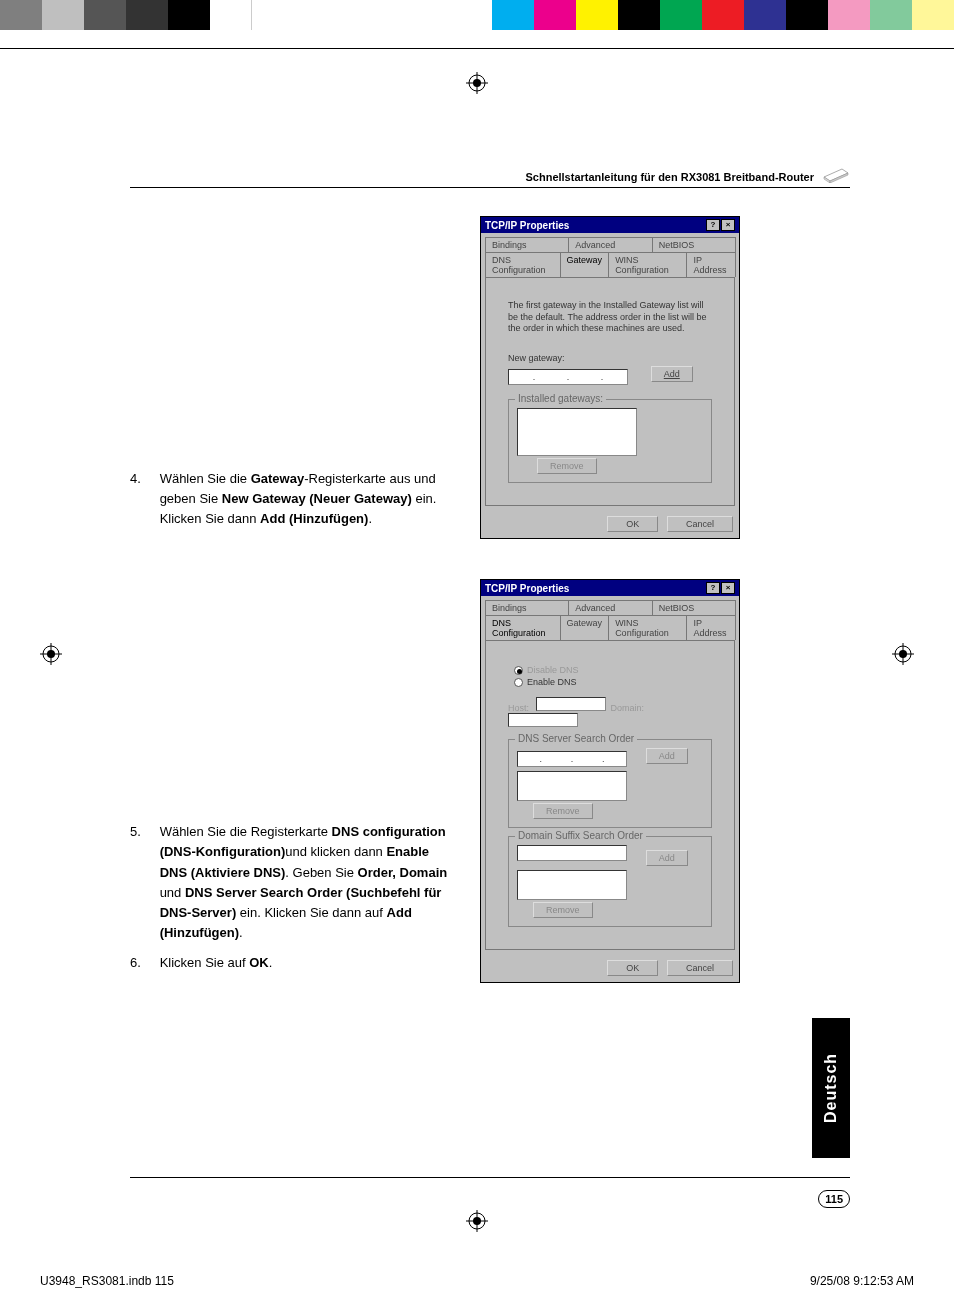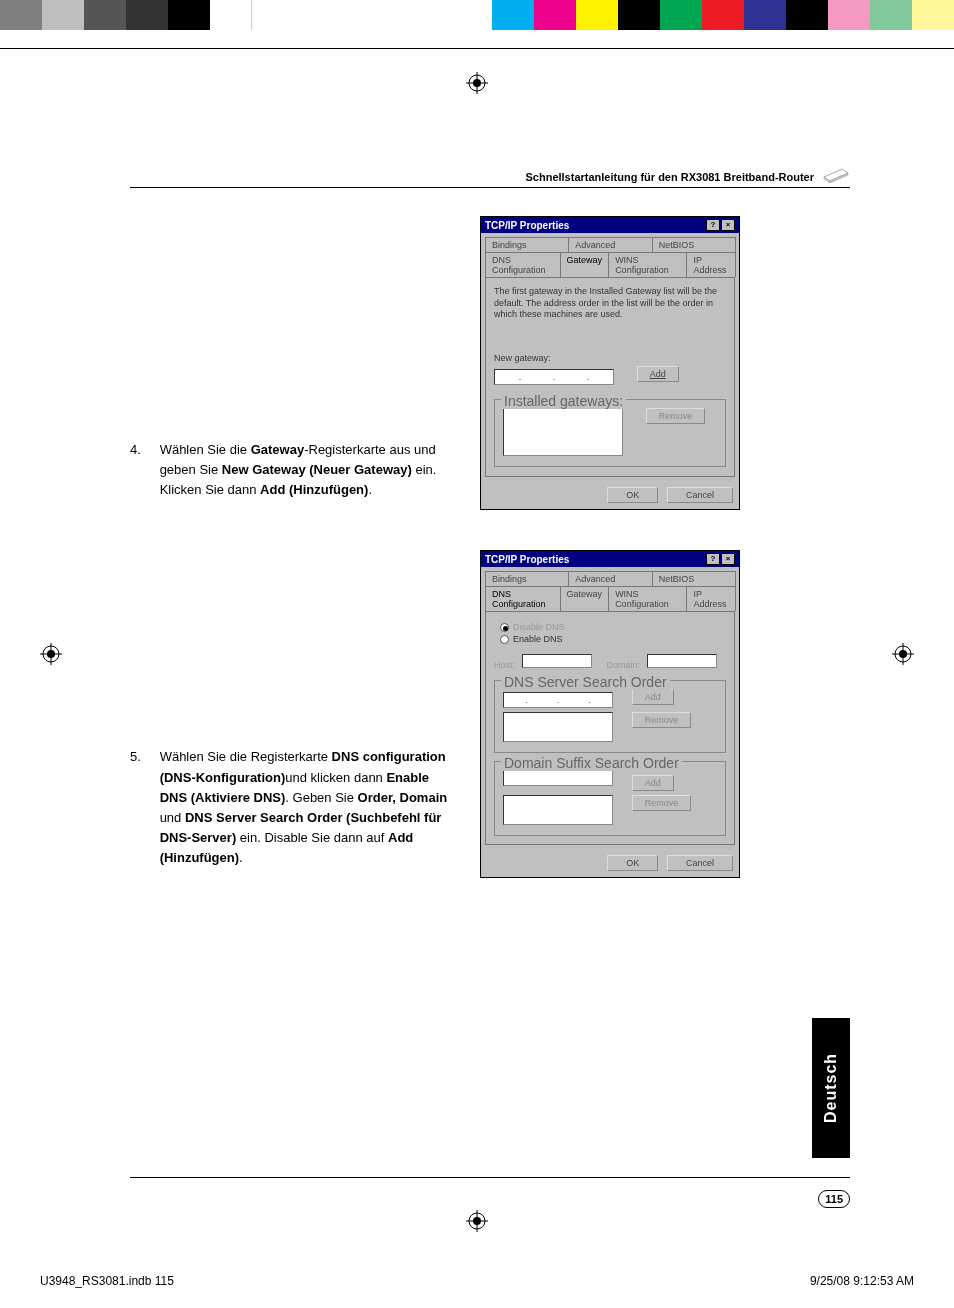--- a/index.html
+++ b/index.html
@@ -89,21 +89,21 @@
     padding: 2px 6px;
     margin-right: -1px;
     color: #444;
   }
   .tab.active { background: #c0c0c0; position: relative; z-index: 2; color: #000; }
   .tabrow { display: flex; width: 100%; }
   .tabpane {
     margin: 0 4px 4px 4px;
     border: 1px solid #777;
     background: #c0c0c0;
-    padding: 8px;
+    padding: 22px;
     min-height: 200px;
     position: relative;
   }
   .dlgtext { font-size: 9px; color: #333; line-height: 1.3; margin-bottom: 12px; }
   .fieldlabel { font-size: 9px; margin-bottom: 3px; display: block; color: #333; }
   .ipfield {
     display: inline-flex;
     border: 1px inset #888;
     background: #fff;
     height: 16px;
@@ -134,21 +134,21 @@
     border: 1px solid #888;
     padding: 8px;
     margin-top: 8px;
     position: relative;
   }
   .group .glegend {
     position: absolute;
     top: -7px; left: 6px;
     background: #c0c0c0;
     padding: 0 3px;
-    font-size: 14px;
+    font-size: 10px;
     color: #666;
   }
   .btnrow { text-align: right; padding: 6px; }
   .btnrow .win-btn { margin-left: 6px; padding: 2px 18px; }
   .radio { font-size: 9px; color: #333; display: block; margin: 2px 0 2px 6px; }
   .radio .rdot {
     display: inline-block; width: 9px; height: 9px; border: 1px solid #555; border-radius: 50%; background: #fff; vertical-align: middle; margin-right: 4px; position: relative;
   }
   .radio.sel .rdot::after { content: ""; position: absolute; left: 2px; top: 2px; width: 5px; height: 5px; background: #000; border-radius: 50%; }
   .flabel-inline { font-size: 9px; color: #888; margin-right: 4px; }
@@ -291,21 +291,21 @@
         </div>
         <div class="tabrow">
           <span class="tab">DNS Configuration</span>
           <span class="tab active">Gateway</span>
           <span class="tab">WINS Configuration</span>
           <span class="tab">IP Address</span>
         </div>
       </div>
       <div class="tabpane">
         <div class="dlgtext">The first gateway in the Installed Gateway list will be the default. The address order in the list will be the order in which these machines are used.</div>
-        <div style="margin-top:32px">
+        <div style="margin-top:18px">
           <span class="fieldlabel">New gateway:</span>
           <span class="ipfield">
             <span></span>
               <span class="dot">.</span>
               <span></span>
               <span class="dot">.</span>
               <span></span>
               <span class="dot">.</span>
               <span></span>
           </span>
@@ -322,21 +322,27 @@
         <span class="win-btn">Cancel</span>
       </div>
     </div>
   </div>
 
   <div class="content-row">
     <div class="textcol">
       <div class="step">
         <span class="num">5.</span>
         <span class="body">
-          <span>Wählen Sie die Registerkarte </span><b>DNS configuration (DNS-Konfiguration)</b><span>und klicken dann </span><b>Enable DNS (Aktiviere DNS)</b><span>. Geben Sie </span><b>Order, Domain</b><span> und </span><b>DNS Server Search Order (Suchbefehl für DNS-Server)</b><span> ein. Disable Sie dann auf </span><b>Add (Hinzufügen)</b><span>.</span>
+          <span>Wählen Sie die Registerkarte </span><b>DNS configuration (DNS-Konfiguration)</b><span>und klicken dann </span><b>Enable DNS (Aktiviere DNS)</b><span>. Geben Sie </span><b>Order, Domain</b><span> und </span><b>DNS Server Search Order (Suchbefehl für DNS-Server)</b><span> ein. Klicken Sie dann auf </span><b>Add (Hinzufügen)</b><span>.</span>
+        </span>
+      </div>
+      <div class="step">
+        <span class="num">6.</span>
+        <span class="body">
+          <span>Klicken Sie auf </span><b>OK</b><span>.</span>
         </span>
       </div>
     </div>
 
     <div class="dialog">
       <div class="titlebar">
         <span>TCP/IP Properties</span>
         <span class="tbtns">
           <span class="tbtn">?</span>
           <span class="tbtn">×</span>
@@ -354,21 +360,21 @@
           <span class="tab">WINS Configuration</span>
           <span class="tab">IP Address</span>
         </div>
       </div>
       <div class="tabpane" style="min-height:220px">
         <span class="radio sel"><span class="rdot"></span><span class="dim">Disable DNS</span></span>
         <span class="radio"><span class="rdot"></span><span>Enable DNS</span></span>
         <div style="margin:10px 0">
           <span class="flabel-inline dim">Host:</span>
           <span class="txtinput" style="width:70px"></span>
-          <span class="flabel-inline dim" style="margin-left:12px">Domain:</span>
+          <span class="flabel-inline dim" style="margin-left:2px">Domain:</span>
           <span class="txtinput" style="width:70px"></span>
         </div>
         <div class="group">
           <span class="glegend dim">DNS Server Search Order</span>
           <span class="ipfield" style="width:110px">
               <span></span>
               <span class="dot">.</span>
               <span></span>
               <span class="dot">.</span>
               <span></span>

